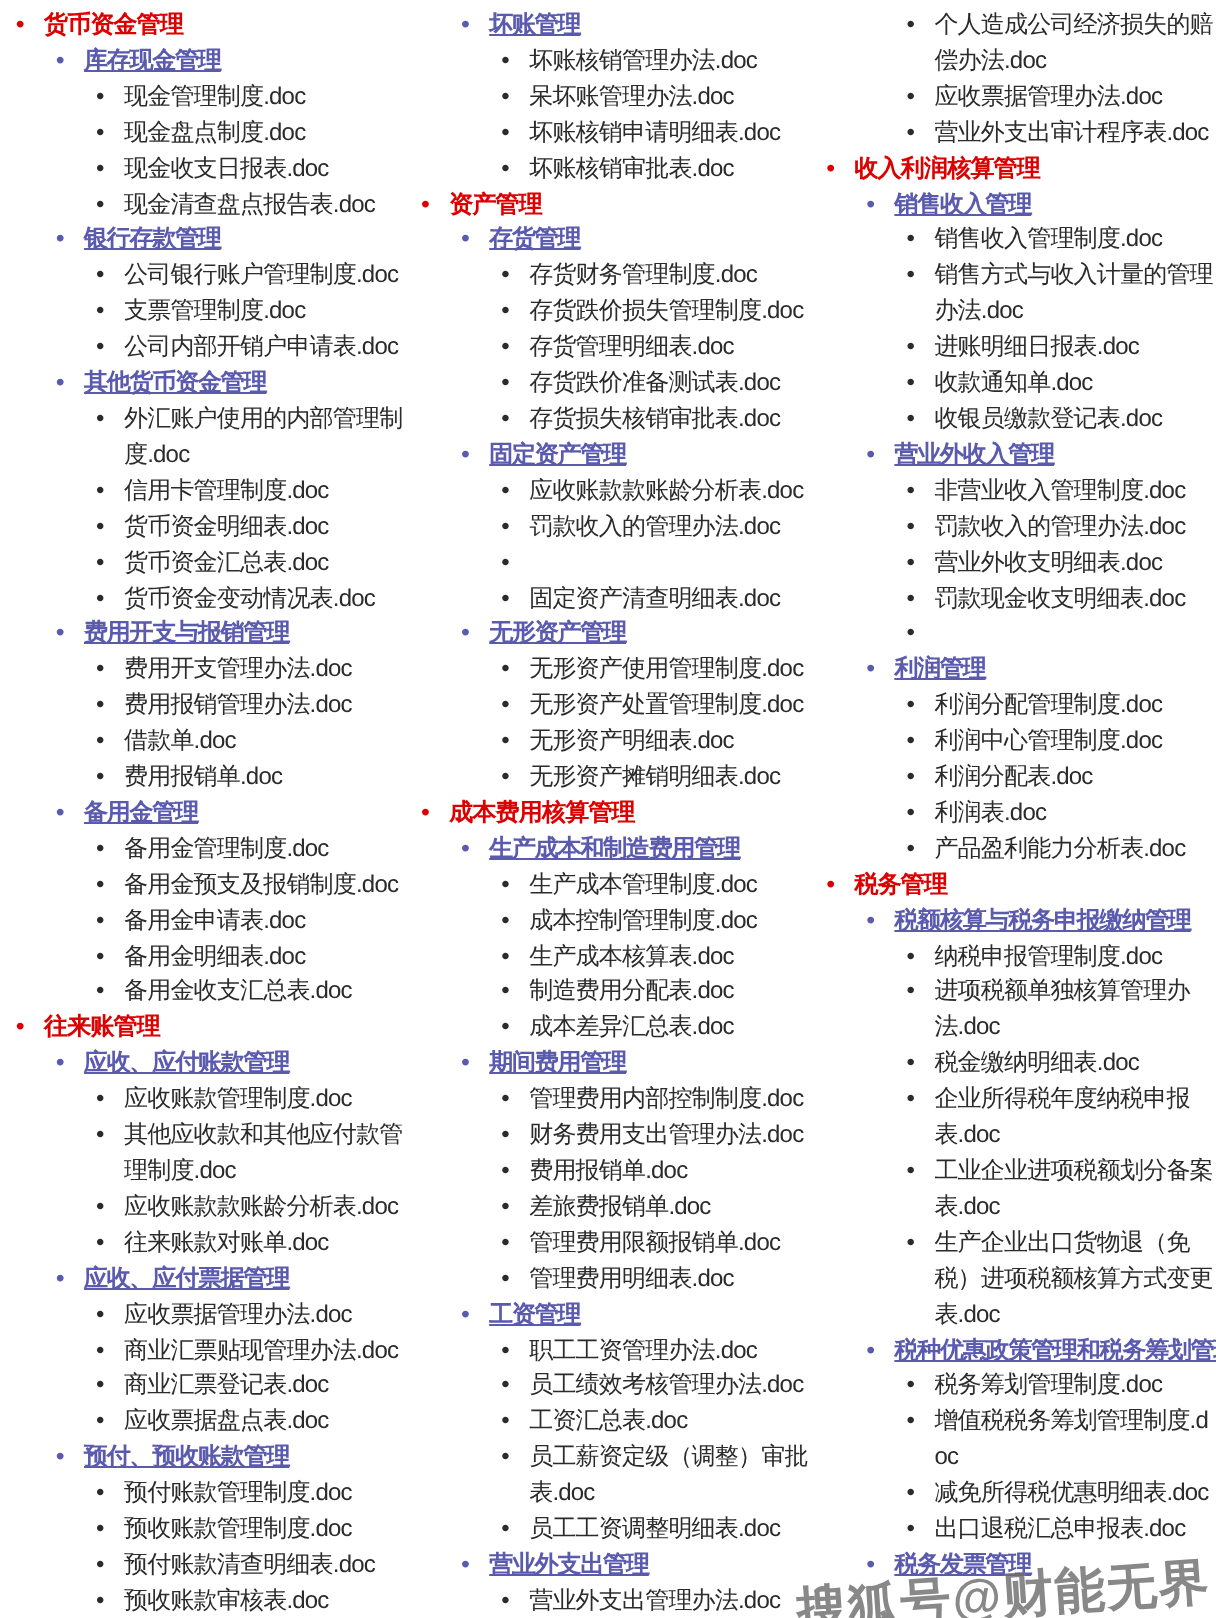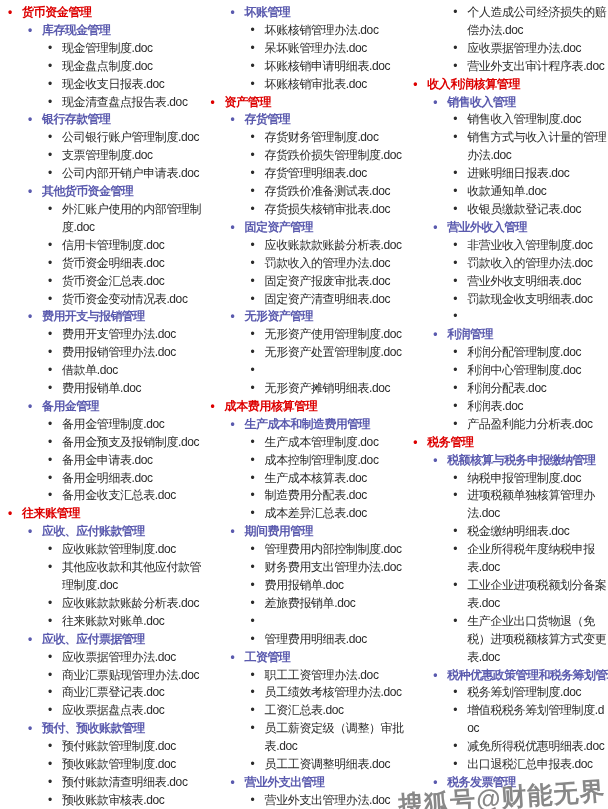--- a/index.html
+++ b/index.html
@@ -45,21 +45,21 @@
     line-height: 17.9px;
   }
   .row .txt {
     flex: 1 1 auto;
     word-break: break-all;
   }
   .lvl1 { margin-left: 6px;  font-weight: bold; }
   .lvl2 { margin-left: 26px; font-weight: bold; }
   .lvl3 { margin-left: 46px; font-weight: normal; }
   .lvl1 .txt { white-space: nowrap; }
-  .lvl2 .txt { white-space: nowrap; letter-spacing: -0.6px; }
+  .lvl2 .txt { white-space: nowrap; letter-spacing: -0.6px; text-decoration: underline; }
   .watermark {
     position: absolute;
     right: 2px;
     bottom: 2px;
     font-size: 25px;
     font-weight: bold;
     letter-spacing: 1px;
     transform: rotate(-4deg);
     transform-origin: right bottom;
     opacity: 0.82;
@@ -303,40 +303,40 @@
         <div class="row lvl3" style="color: rgb(43, 43, 43);">
           <span class="bullet">•</span>
           <span class="txt">应收账款款账龄分析表.doc</span>
         </div>
         <div class="row lvl3" style="color: rgb(43, 43, 43);">
           <span class="bullet">•</span>
           <span class="txt">罚款收入的管理办法.doc</span>
         </div>
         <div class="row lvl3" style="color: rgb(43, 43, 43);">
           <span class="bullet">•</span>
-          <span class="txt">固定资产报废审批表.doc</span>
         </div>
         <div class="row lvl3" style="color: rgb(43, 43, 43);">
           <span class="bullet">•</span>
           <span class="txt">固定资产清查明细表.doc</span>
         </div>
         <div class="row lvl2" style="color: rgb(90, 90, 174);">
           <span class="bullet">•</span>
           <span class="txt">无形资产管理</span>
         </div>
         <div class="row lvl3" style="color: rgb(43, 43, 43);">
           <span class="bullet">•</span>
           <span class="txt">无形资产使用管理制度.doc</span>
         </div>
         <div class="row lvl3" style="color: rgb(43, 43, 43);">
           <span class="bullet">•</span>
           <span class="txt">无形资产处置管理制度.doc</span>
         </div>
         <div class="row lvl3" style="color: rgb(43, 43, 43);">
           <span class="bullet">•</span>
+          <span class="txt">无形资产明细表.doc</span>
         </div>
         <div class="row lvl3" style="color: rgb(43, 43, 43);">
           <span class="bullet">•</span>
           <span class="txt">无形资产摊销明细表.doc</span>
         </div>
         <div class="row lvl1" style="color: rgb(221, 0, 0);">
           <span class="bullet">•</span>
           <span class="txt">成本费用核算管理</span>
         </div>
         <div class="row lvl2" style="color: rgb(90, 90, 174);">
@@ -378,20 +378,21 @@
         <div class="row lvl3" style="color: rgb(43, 43, 43);">
           <span class="bullet">•</span>
           <span class="txt">费用报销单.doc</span>
         </div>
         <div class="row lvl3" style="color: rgb(43, 43, 43);">
           <span class="bullet">•</span>
           <span class="txt">差旅费报销单.doc</span>
         </div>
         <div class="row lvl3" style="color: rgb(43, 43, 43);">
           <span class="bullet">•</span>
+          <span class="txt">管理费用限额报销单.doc</span>
         </div>
         <div class="row lvl3" style="color: rgb(43, 43, 43);">
           <span class="bullet">•</span>
           <span class="txt">管理费用明细表.doc</span>
         </div>
         <div class="row lvl2" style="color: rgb(90, 90, 174);">
           <span class="bullet">•</span>
           <span class="txt">工资管理</span>
         </div>
         <div class="row lvl3" style="color: rgb(43, 43, 43);">

